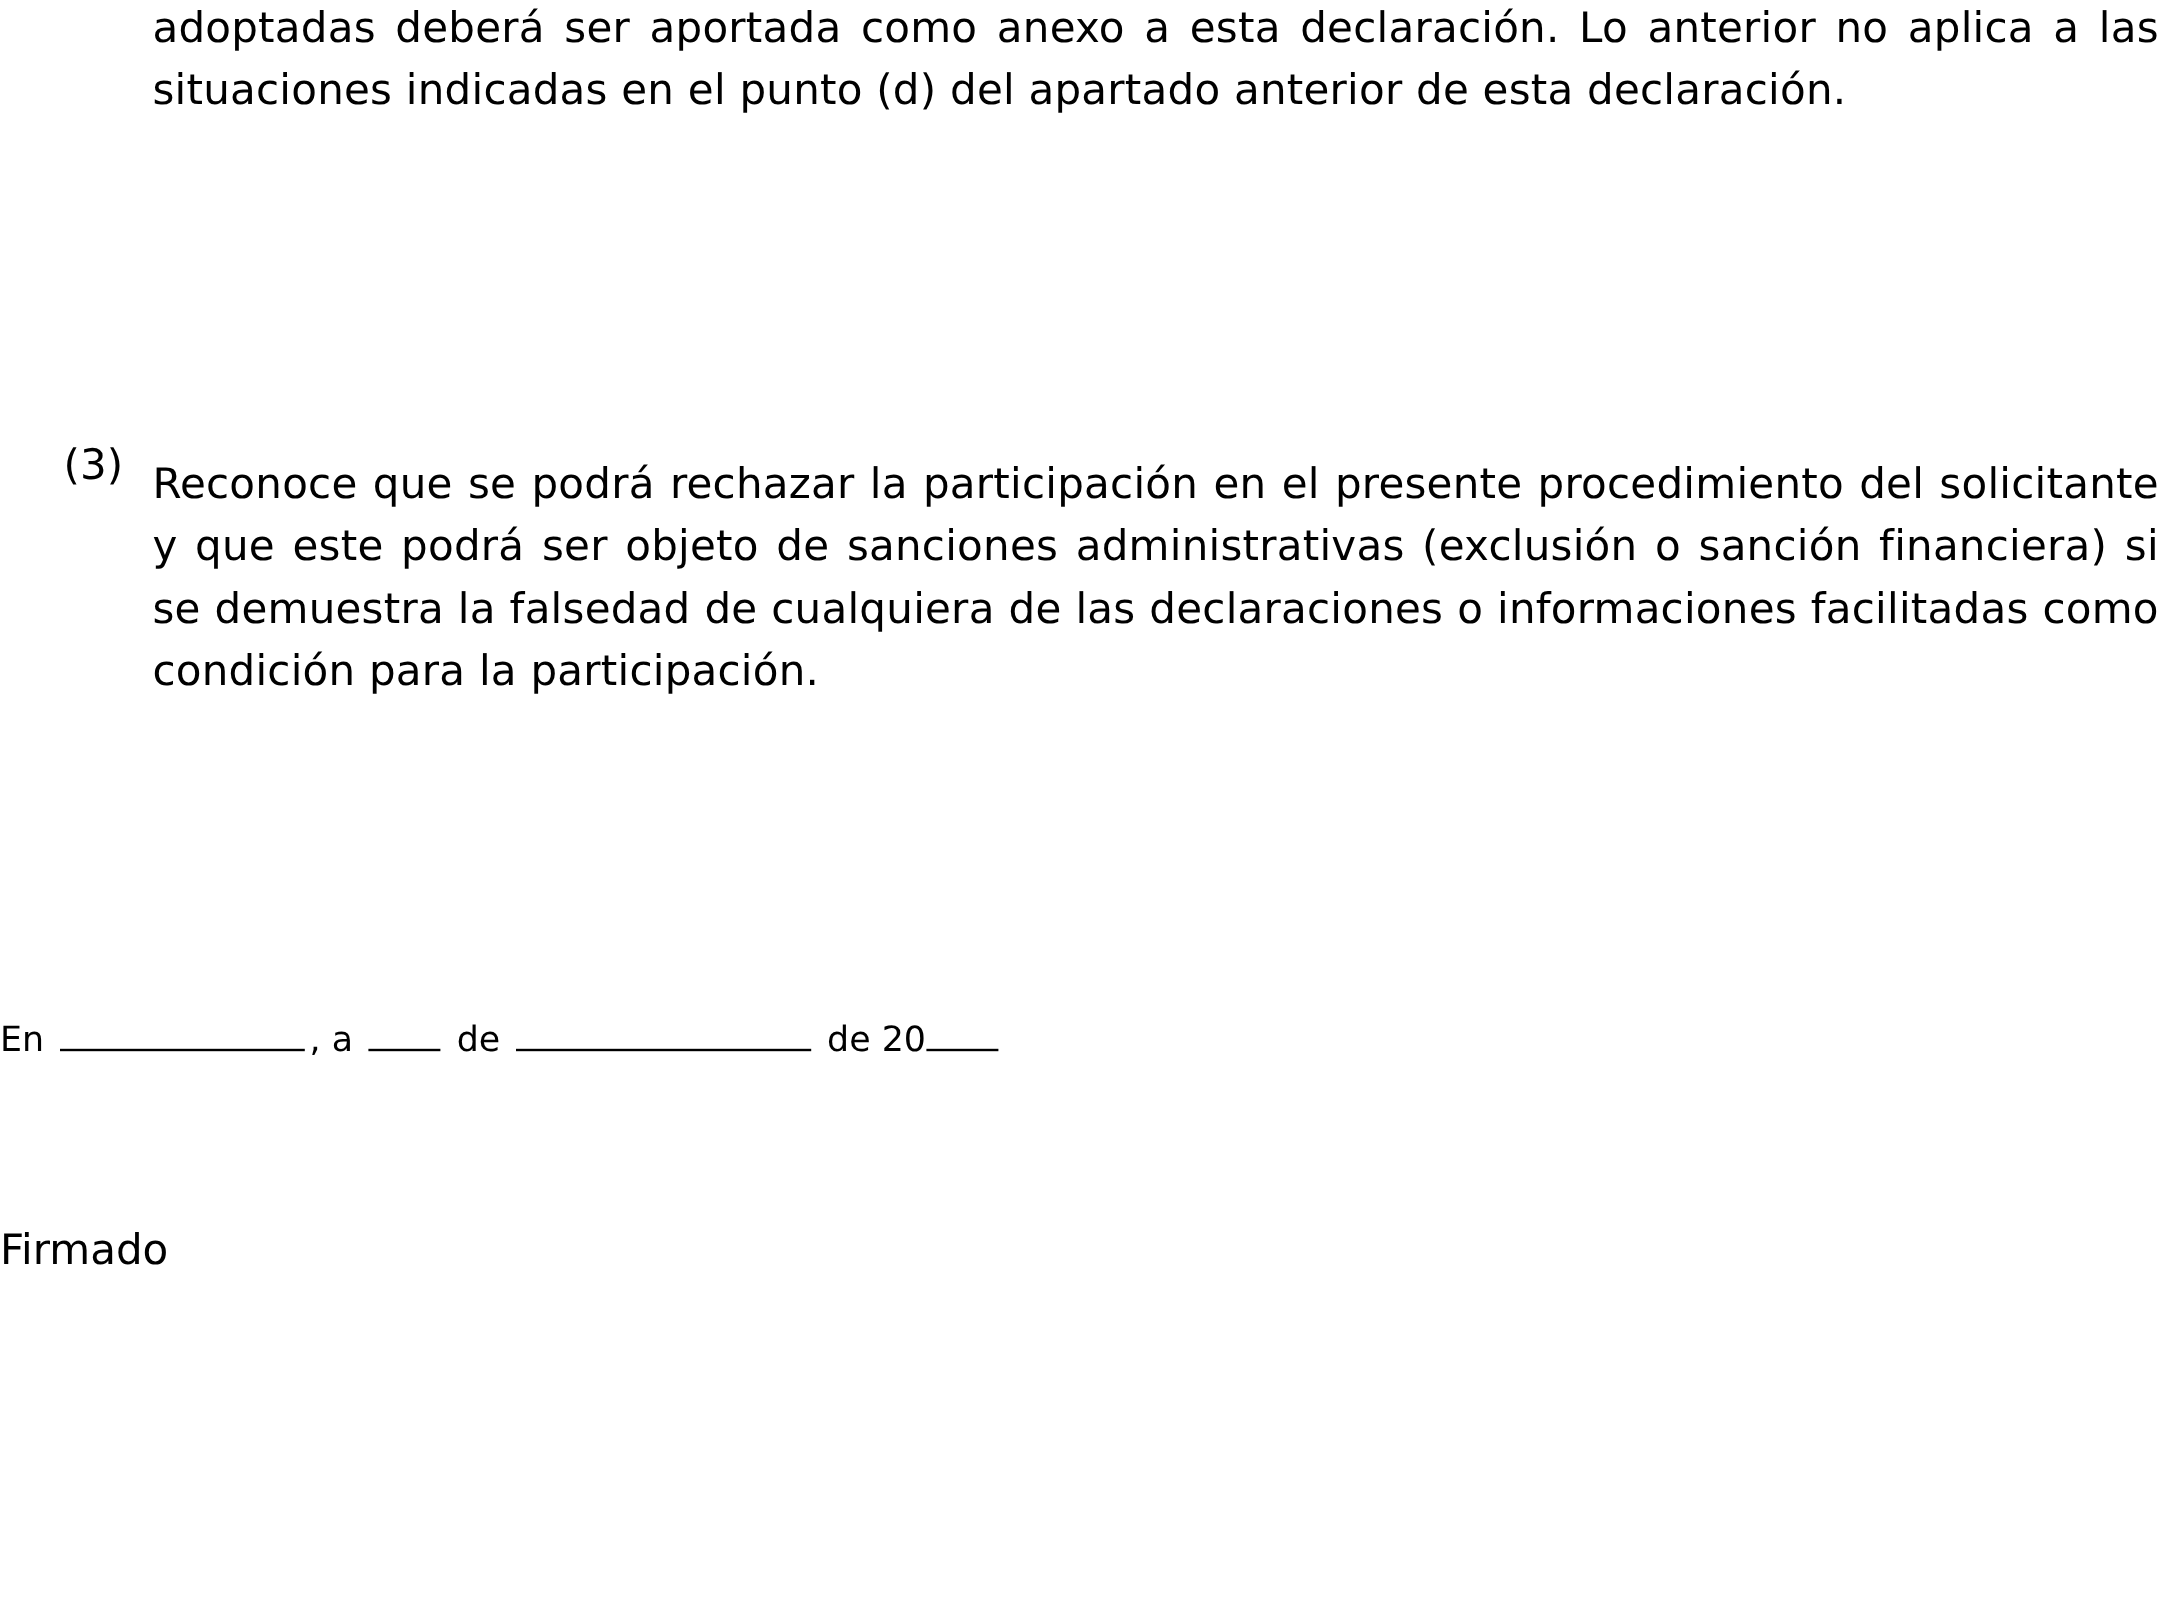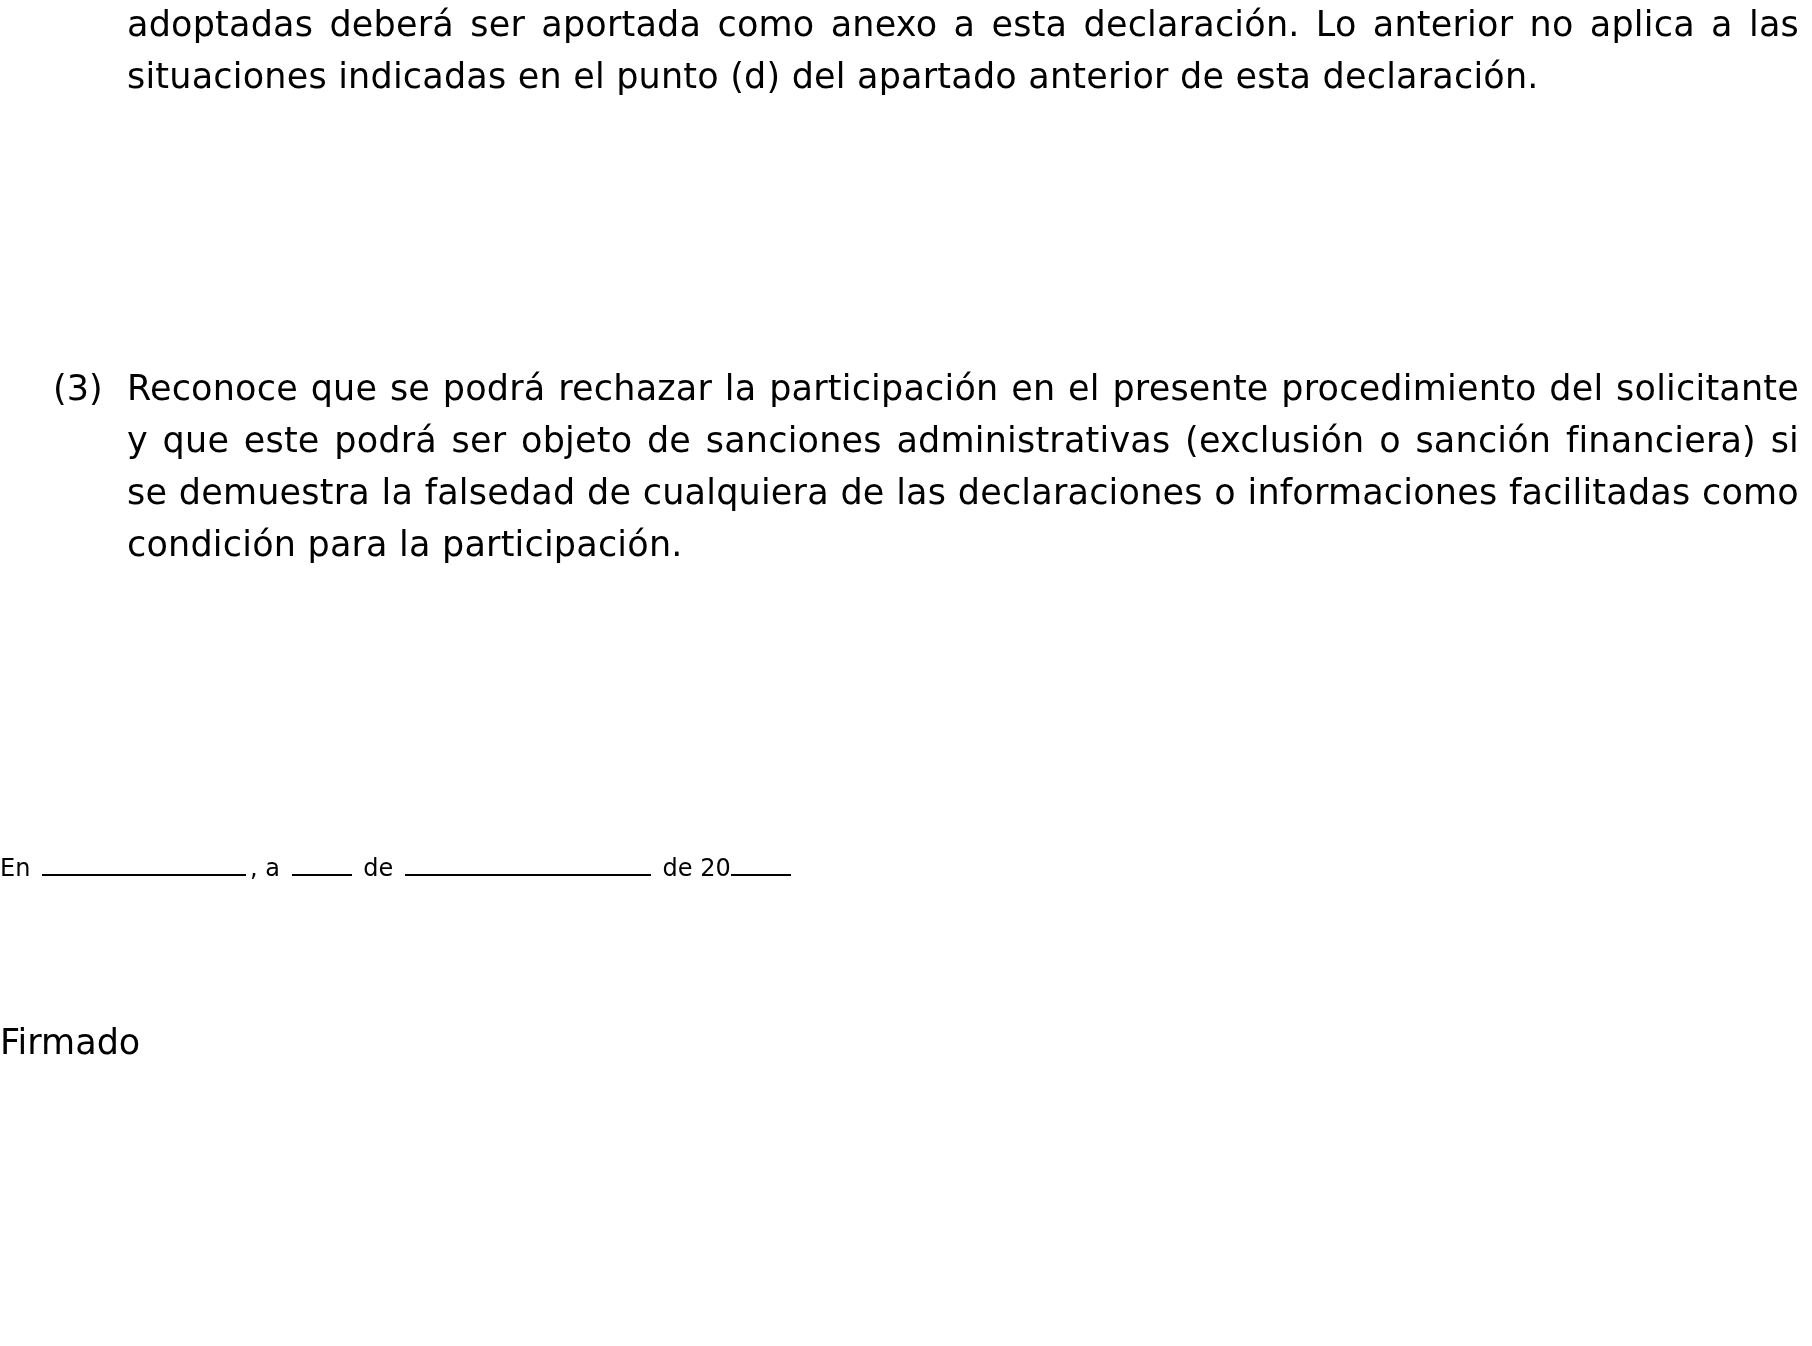--- a/index.html
+++ b/index.html
@@ -13,24 +13,24 @@
     font-size: 35px; line-height: 52px; text-align: justify;
     text-align-last: left; letter-spacing: 0.2px;
   }
   .p1 { top: -2px; }
   .p2 { top: 162px; line-height: 55px; }
   .item3 { position: absolute; top: 362px; left: 0; width: 1812px; }
   .item3 .num {
     position: absolute; left: 53px; top: 0;
     font-size: 35px; line-height: 52px;
   }
-  .item3 .para { top: 0; }
+  .item3 .para { top: 16px; }
   .date-line {
     position: absolute; left: 0; top: 840px;
-    font-size: 24px; line-height: 52px; white-space: nowrap;
+    font-size: 29px; line-height: 52px; white-space: nowrap;
   }
   .blank { display: inline-block; border-bottom: 2px solid #000; height: 34px; vertical-align: baseline; margin: 0 4px; }
   .b-city { width: 204px; }
   .b-day { width: 60px; }
   .b-month { width: 246px; }
   .b-year { width: 60px; margin-left: 0; }
   .signed {
     position: absolute; left: 0; top: 1016px;
     font-size: 35px; line-height: 52px;
   }

